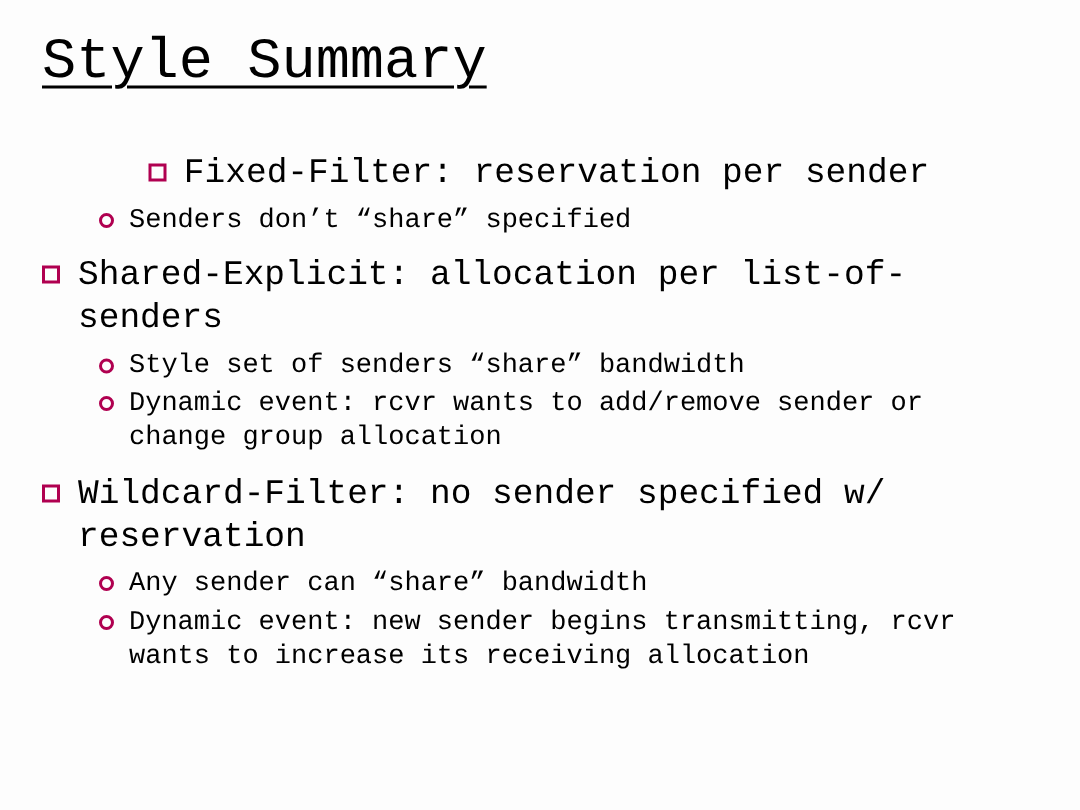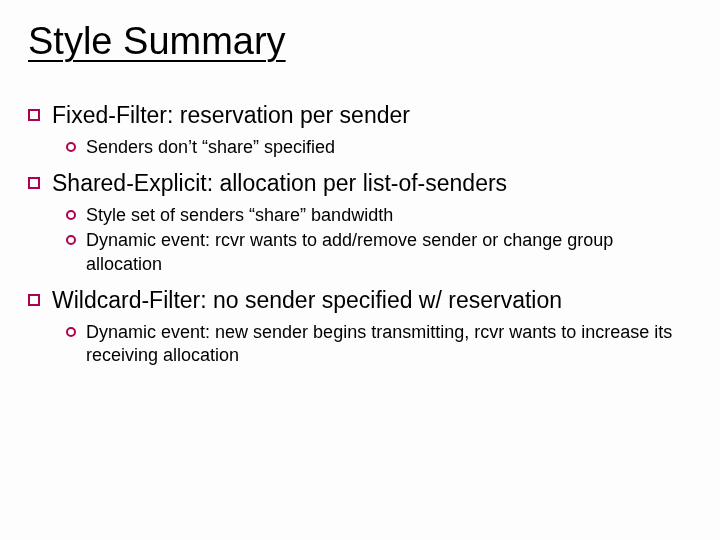--- a/index.html
+++ b/index.html
@@ -1,15 +1,15 @@
 <!DOCTYPE html>
 <html><head>
   <meta charset="utf-8">
   <style>
-    * { margin: 0; padding: 0; box-sizing: border-box; }
+    * { margin: 0; padding: 0; box-sizing: border-box; font-family: Liberation Mono, monospace; }
     body {
       width: 720px;
       height: 540px;
       background: #fdfdfd;
       font-family: "Comic Sans MS", "Segoe UI", sans-serif;
       padding: 20px 30px 20px 28px;
       color: #000;
     }
     .title {
       font-size: 38px;
@@ -21,20 +21,21 @@
     }
     .section {
       margin-bottom: 10px;
     }
     .heading {
       display: flex;
       align-items: flex-start;
       font-size: 23px;
       line-height: 1.25;
       margin-bottom: 6px;
+      justify-content: center;
     }
     .square-bullet {
       width: 12px;
       height: 12px;
       border: 2px solid #b00050;
       margin-top: 8px;
       margin-right: 12px;
       flex-shrink: 0;
     }
     .sub {
@@ -87,15 +88,19 @@
   </div>
 </div>
 
 <div class="section">
   <div class="heading">
     <span class="square-bullet"></span>
     <span>Wildcard-Filter: no sender specified w/ reservation</span>
   </div>
   <div class="sub">
     <span class="circle-bullet"></span>
+    <span class="sub-text">Any sender can “share” bandwidth</span>
+  </div>
+  <div class="sub">
+    <span class="circle-bullet"></span>
     <span class="sub-text">Dynamic event: new sender begins transmitting, rcvr wants to increase its receiving allocation</span>
   </div>
 </div>
 
 </body></html>

